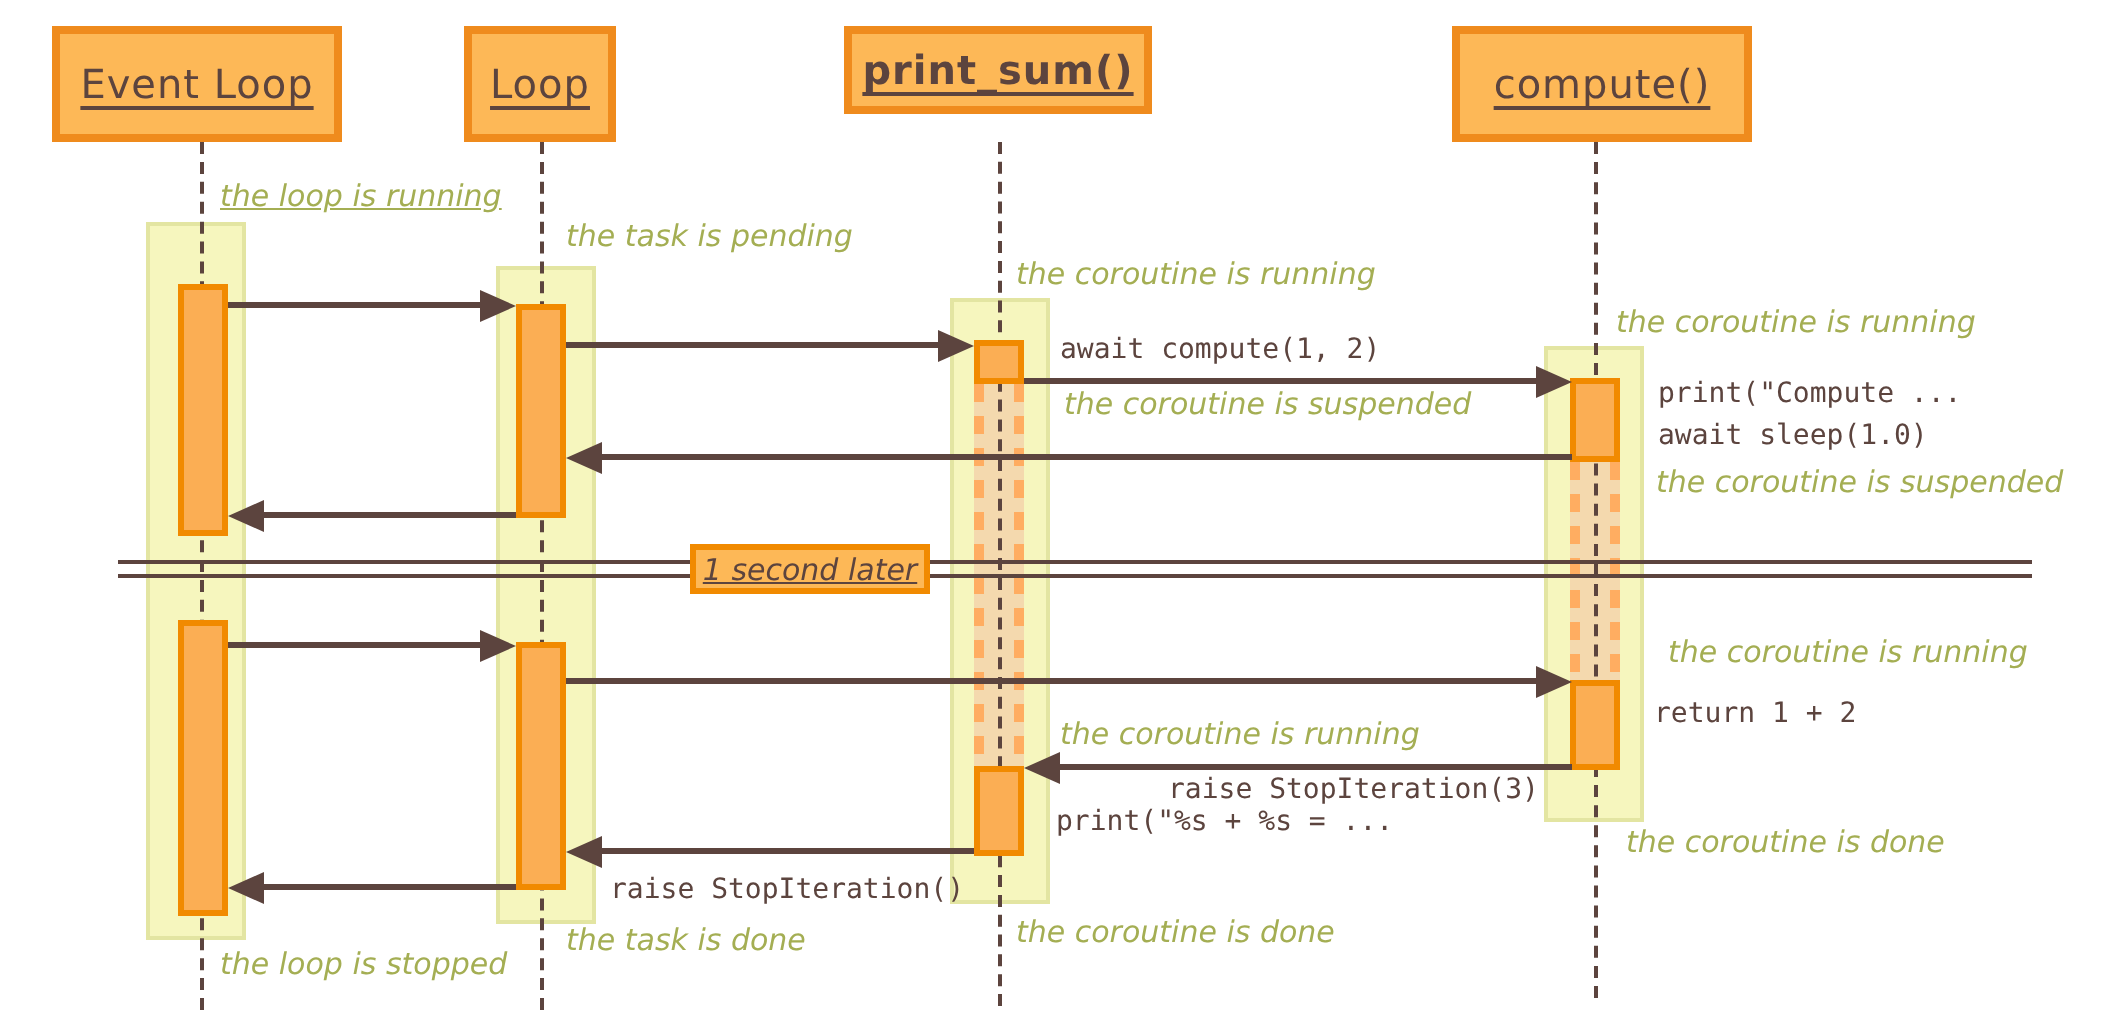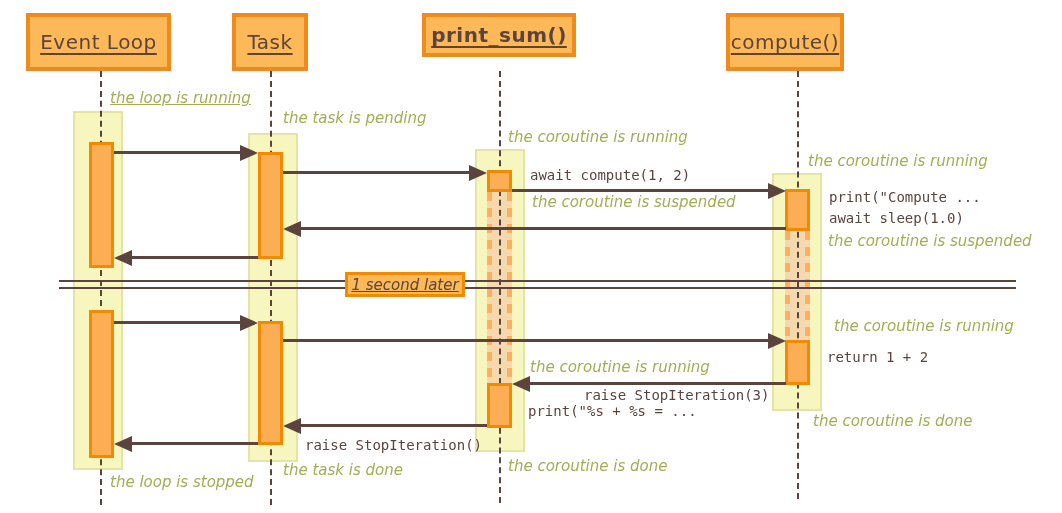--- a/index.html
+++ b/index.html
@@ -62,23 +62,23 @@
   <div class="susp" style="left:487px;top:192px;width:25px;height:191px;">
     <div class="dl"></div>
     <div class="dr"></div>
   </div>
   <div class="susp" style="left:785px;top:231px;width:25px;height:109px;">
     <div class="dl"></div>
     <div class="dr"></div>
   </div>
 
   <div class="pbox" style="left:26px;top:13px;width:145px;height:58px;text-align:right;">Event Loop</div>
-  <div class="pbox" style="left:232px;top:13px;width:76px;height:58px;">Task</div>
+  <div class="pbox" style="left:232px;top:13px;width:76px;height:58px;">Loop</div>
   <div class="pbox" style="left:422px;top:13px;width:154px;height:44px;font-weight:bold;">print_sum()</div>
-  <div class="pbox" style="left:726px;top:13px;width:118px;height:58px;">compute()</div>
+  <div class="pbox" style="left:726px;top:13px;width:150px;height:58px;">compute()</div>
 
   <div class="act" style="left:89px;top:142px;width:25px;height:126px;"></div>
   <div class="act" style="left:89px;top:310px;width:25px;height:148px;"></div>
   <div class="act" style="left:258px;top:152px;width:25px;height:107px;"></div>
   <div class="act" style="left:258px;top:321px;width:25px;height:124px;"></div>
   <div class="act" style="left:487px;top:170px;width:25px;height:22px;"></div>
   <div class="act" style="left:487px;top:383px;width:25px;height:45px;"></div>
   <div class="act" style="left:785px;top:189px;width:25px;height:42px;"></div>
   <div class="act" style="left:785px;top:340px;width:25px;height:45px;"></div>
 

